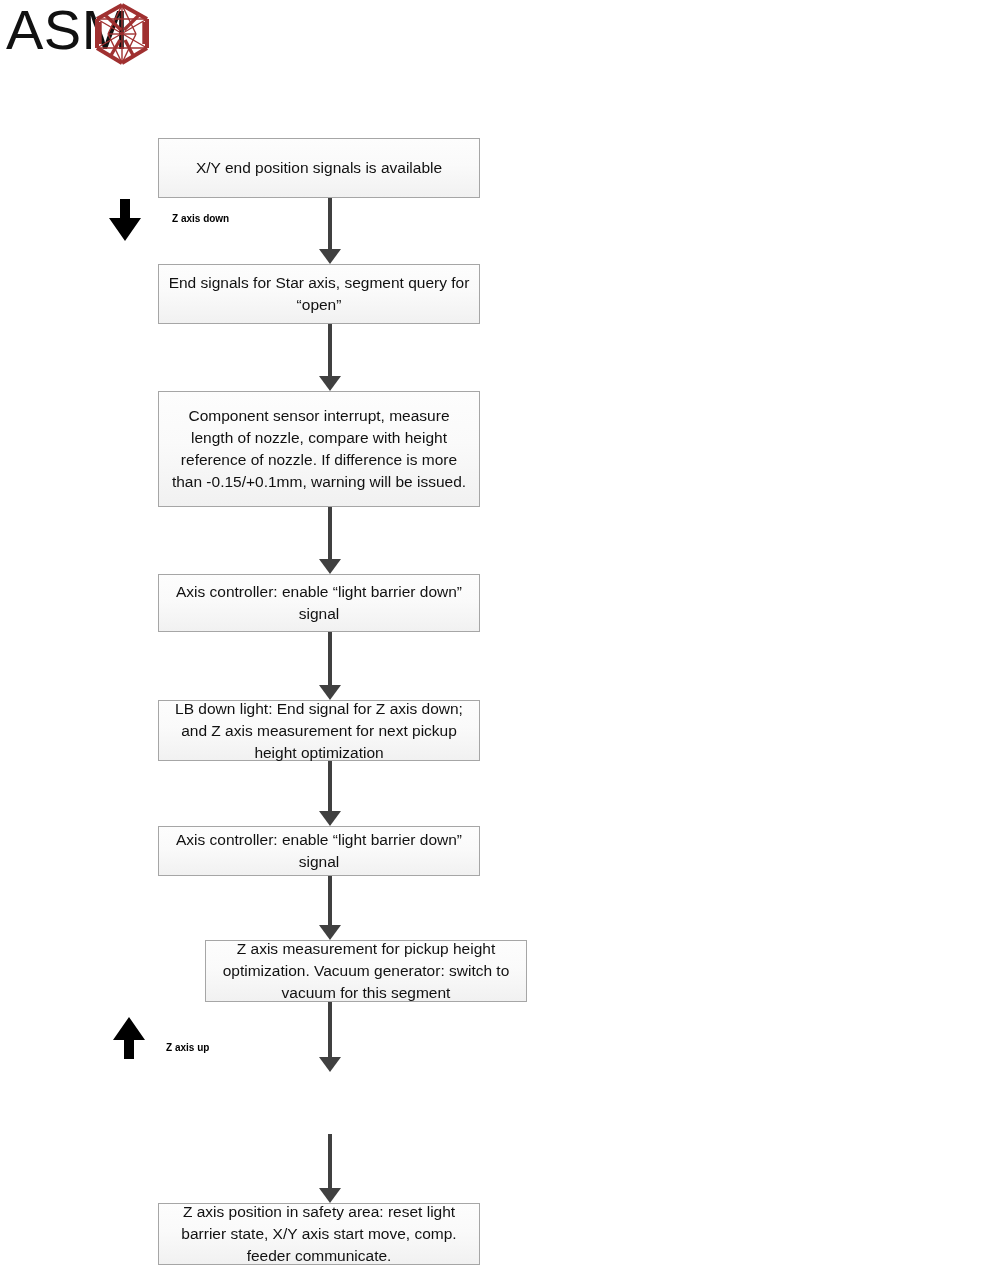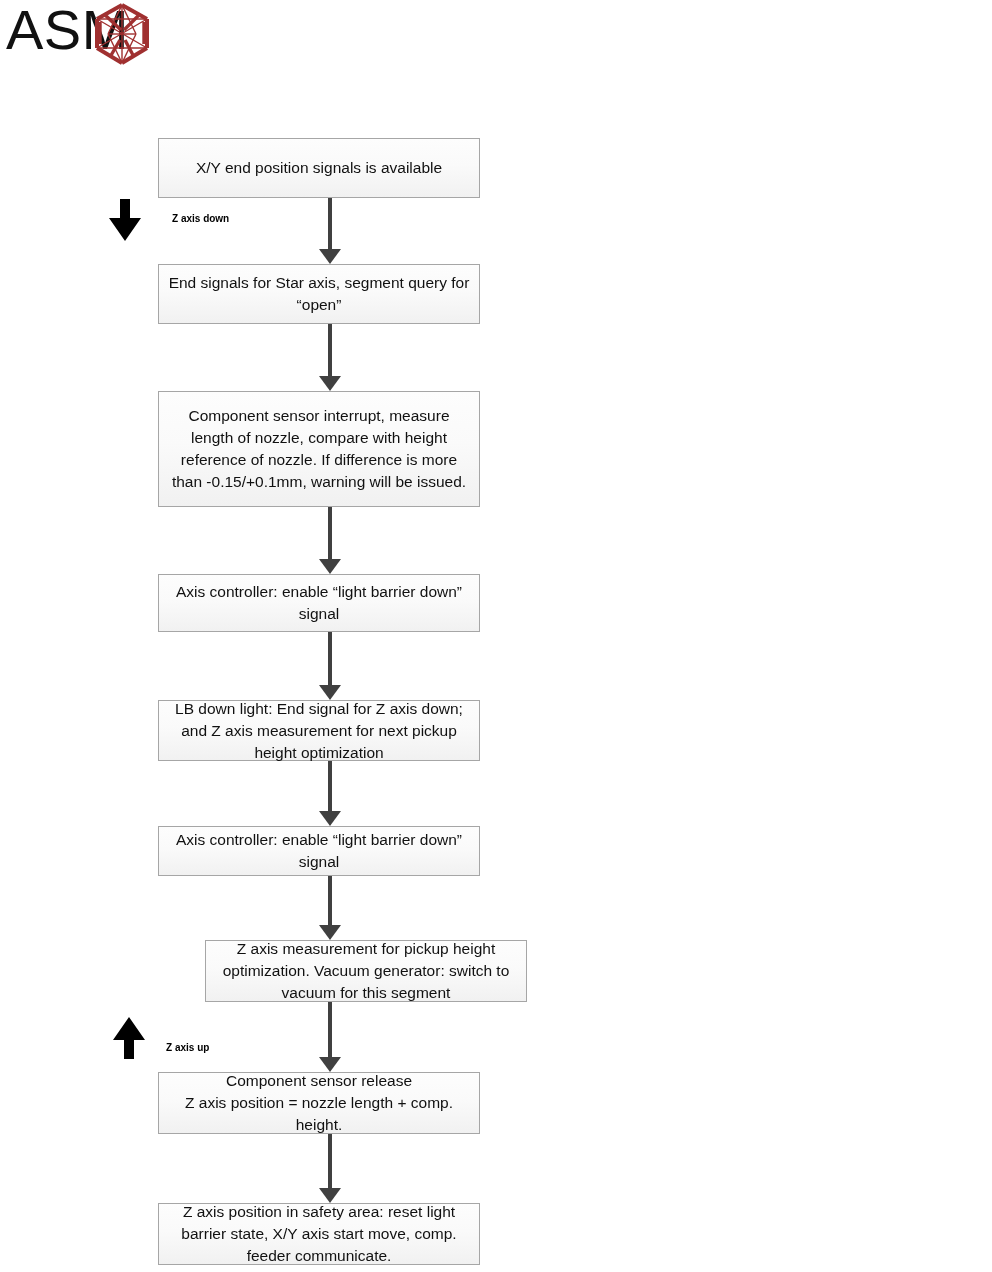--- a/index.html
+++ b/index.html
@@ -259,23 +259,20 @@
     <div class="head"></div>
   </div>
 
   <div class="dir-arrow" id="dir-arrow-up">
     <svg width="34" height="44" viewBox="0 0 34 44" xmlns="http://www.w3.org/2000/svg">
       <polygon points="17,1 33,24 22,24 22,43 12,43 12,24 1,24" fill="#000000"></polygon>
     </svg>
   </div>
   <div class="dir-label" id="dir-label-up">Z axis up</div>
 
-  <div class="flow-node" id="node-8">
-    <div class="flow-node-text">Component sensor release<br>Z axis position = nozzle length + comp. height.</div>
-  </div>
 
   <div class="connector" id="conn-8">
     <div class="shaft"></div>
     <div class="head"></div>
   </div>
 
   <div class="flow-node" id="node-9">
     <div class="flow-node-text">Z axis position in safety area: reset light barrier state, X/Y axis start move, comp. feeder communicate.</div>
   </div>
 

